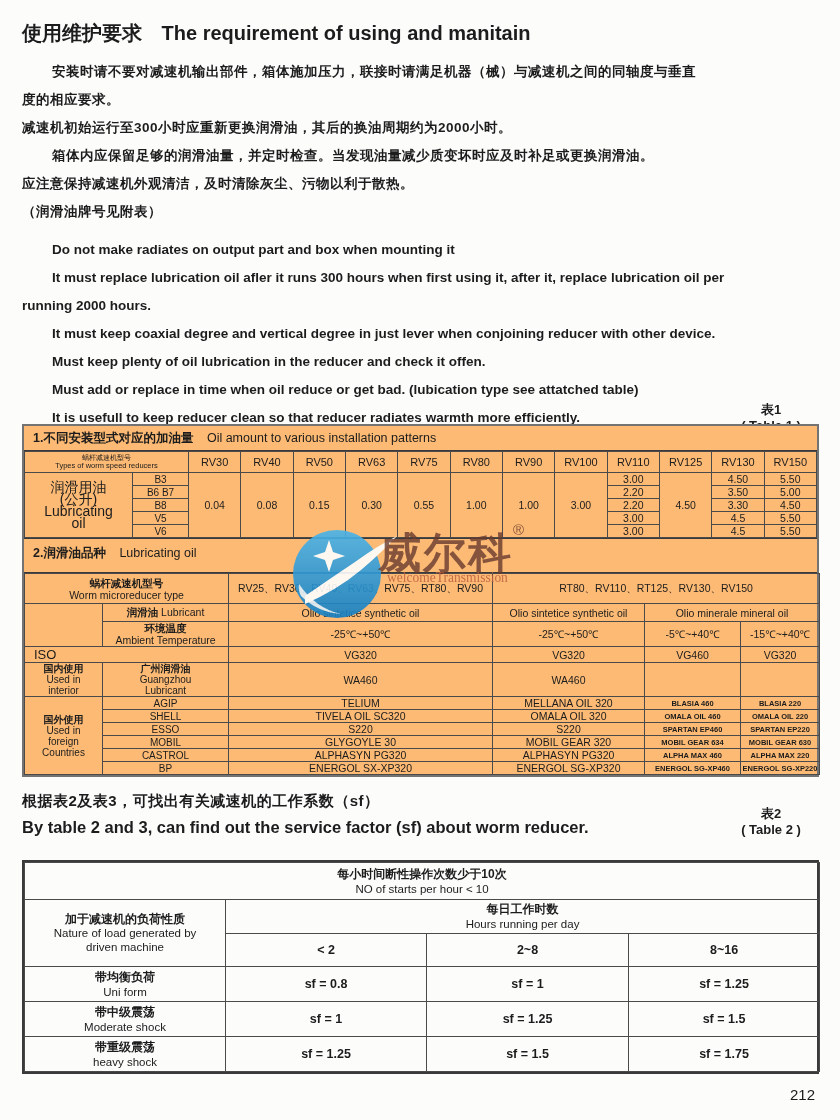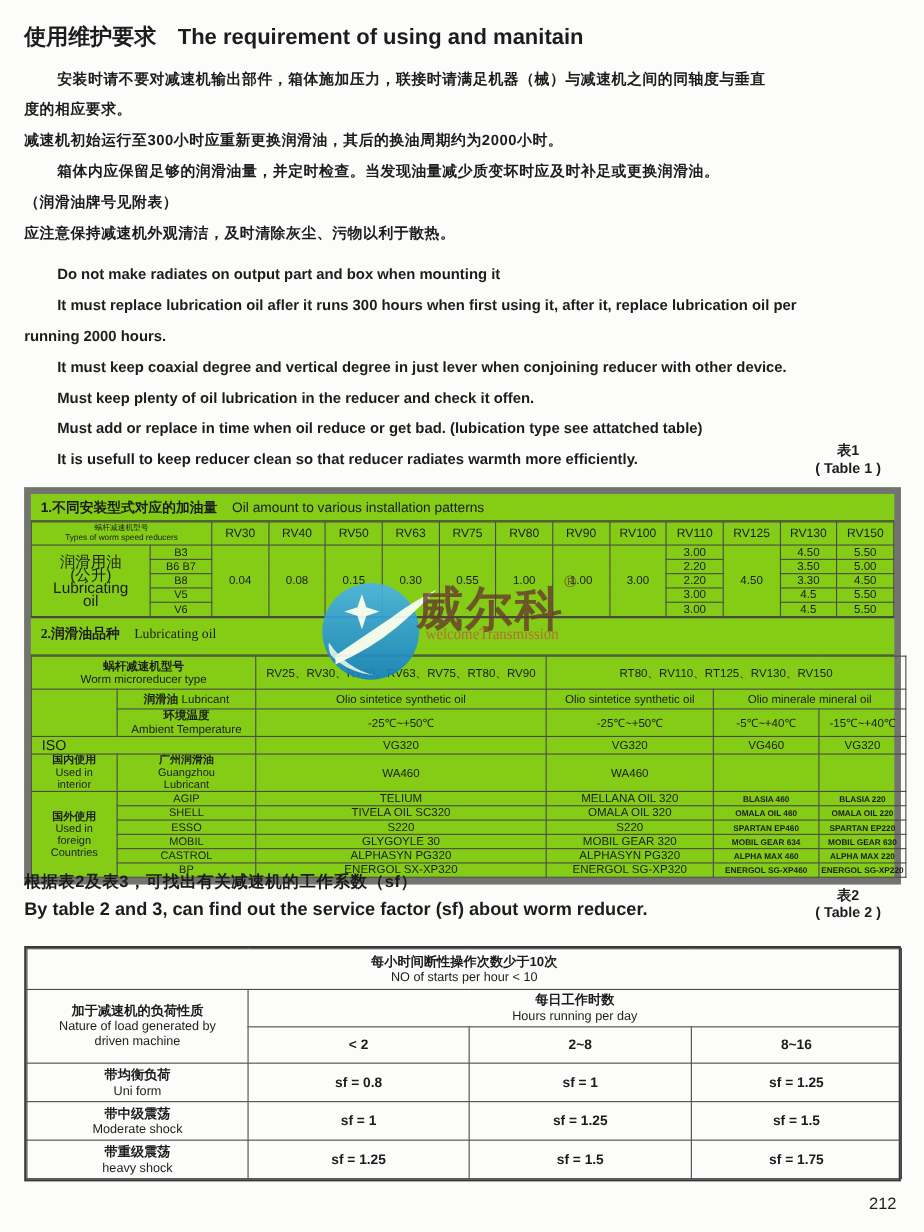--- a/index.html
+++ b/index.html
@@ -21,25 +21,25 @@
   .indent { padding-left:30px; }
   .tbl-tag { position:absolute; width:90px; text-align:center; font-weight:700; font-size:13px; line-height:16px; }
   .tag1 { left:726px; top:402px; }
   .tag2 { left:726px; top:806px;text-align:center; }
   .heading2 { position:absolute; left:22px; top:792px; }
   .heading2 .zh { font-size:15px; font-weight:700; letter-spacing:.5px; }
   .heading2 .en { font-size:16.5px; font-weight:700; margin-top:7px; }
   .page-num { position:absolute; left:760px; top:1086px; width:55px; text-align:right; font-size:15px; }
 
   
-  .big-table { position:absolute; left:22px; top:443px; width:797px; border:6px solid #737373; background:#84cc16; }
+  .big-table { position:absolute; left:22px; top:424px; width:797px; border:2px solid #737373; background:#fdba74; }
   .sec-title { height:25px; line-height:25px; padding-left:9px; font-size:12.5px; border-bottom:1.5px solid #3a3a3a; }
   .sec-title .zh { font-weight:700; }
   .sec-title .en { margin-left:10px; font-weight:400; }
-  .sec-title2 { height:35px; line-height:29px; border-top:1.5px solid #3a3a3a; border-bottom:1.5px solid #3a3a3a;font-family:Liberation Serif, serif; }
+  .sec-title2 { height:35px; line-height:29px; border-top:1.5px solid #3a3a3a; border-bottom:1.5px solid #3a3a3a; }
   table { border-collapse:collapse; table-layout:fixed; width:100%; }
   td, th { border:1px solid #4a4a4a; text-align:center; vertical-align:middle; padding:0; overflow:hidden; font-weight:400; }
   .tA td, .tA th { font-size:10.5px; }
   .tA .hdr-cell .c { font-size:7px; line-height:7px; }
   .tA .hdr-cell .e { font-size:7.5px; line-height:9px; }
   .tA th.model { font-size:11px; }
   .tA tr.hdr { height:21px; }
   .tA tr.d { height:12.4px; }
   .tA .grp div { font-size:14px; line-height:12px; }
   .tA .sub { font-size:10px; }
@@ -87,22 +87,22 @@
   <div class="doc-title">
     <span class="zh">使用维护要求</span>
     <span class="en">The requirement of using and manitain</span>
   </div>
 
   <div class="zh-block">
     <div class="line indent">安装时请不要对减速机输出部件，箱体施加压力，联接时请满足机器（械）与减速机之间的同轴度与垂直</div>
     <div class="line">度的相应要求。</div>
     <div class="line">减速机初始运行至300小时应重新更换润滑油，其后的换油周期约为2000小时。</div>
     <div class="line indent">箱体内应保留足够的润滑油量，并定时检查。当发现油量减少质变坏时应及时补足或更换润滑油。</div>
+    <div class="line">应注意保持减速机外观清洁，及时清除灰尘、污物以利于散热。</div>
     <div class="line">（润滑油牌号见附表）</div>
-    <div class="line">应注意保持减速机外观清洁，及时清除灰尘、污物以利于散热。</div>
   </div>
 
   <div class="en-block">
     <div class="line indent">Do not make radiates on output part and box when mounting it</div>
     <div class="line indent">It must replace lubrication oil afler it runs 300 hours when first using it, after it, replace lubrication oil per</div>
     <div class="line">running 2000 hours.</div>
     <div class="line indent">It must keep coaxial degree and vertical degree in just lever when conjoining reducer with other device.</div>
     <div class="line indent">Must keep plenty of oil lubrication in the reducer and check it offen.</div>
     <div class="line indent">Must add or replace in time when oil reduce or get bad. (lubication type see attatched table)</div>
     <div class="line indent">It is usefull to keep reducer clean so that reducer radiates warmth more efficiently.</div>

